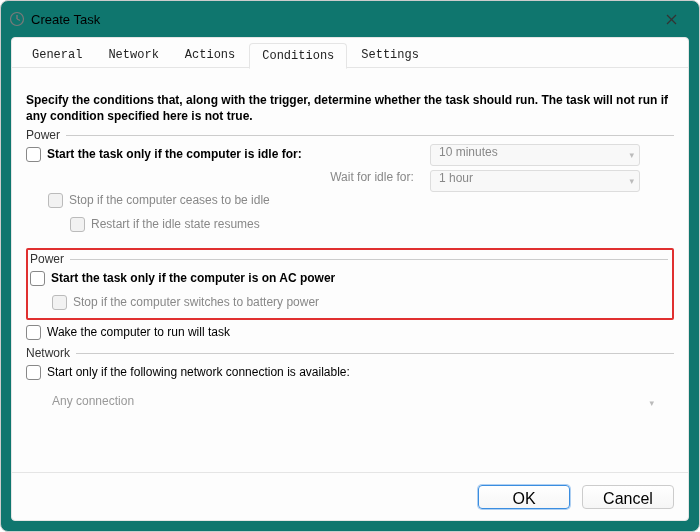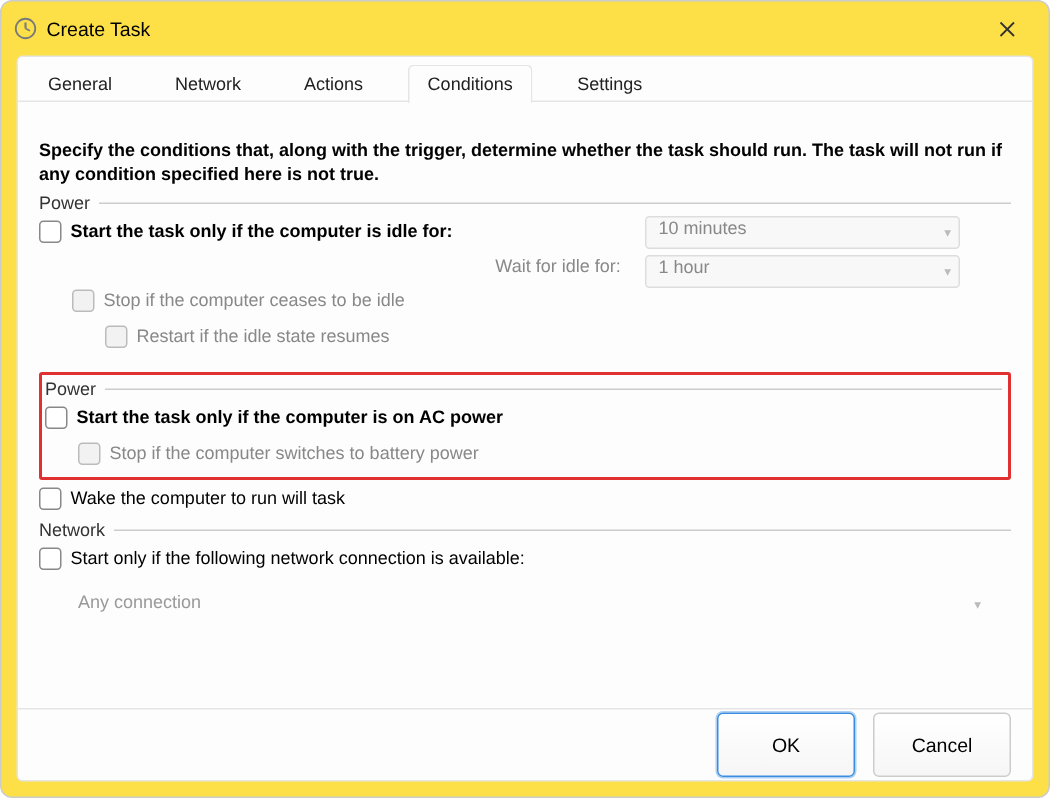--- a/index.html
+++ b/index.html
@@ -11,21 +11,21 @@
     color: #000;
     width: 700px;
     height: 532px;
     overflow: hidden;
   }
   .window {
     width: 700px;
     height: 532px;
     border: 1px solid #ccc;
     border-radius: 8px;
-    background: #fde047;
+    background: #0f766e;
     display: flex;
     flex-direction: column;
   }
   .titlebar {
     height: 36px;
     display: flex;
     align-items: center;
     padding: 0 8px;
   }
   .titlebar .icon {
@@ -45,25 +45,26 @@
     margin: 0 10px 10px 10px;
     border: 1px solid #e5e5e5;
     border-radius: 4px;
     background: #fdfdfd;
     display: flex;
     flex-direction: column;
     position: relative;
   }
   .tabs-row {
     display: flex;
-    align-items: center;
+    align-items: flex-start;
     padding: 4px 8px 0 8px;
-    gap: 18px;
+    gap: 2px;
     border-bottom: 1px solid #e5e5e5;
     height: 30px;
+    font-family: Liberation Mono, monospace;
   }
   .tab {
     padding: 5px 12px 5px 12px;
     font-size: 12px;
     color: #222;
     cursor: default;
     position: relative;
     top: 1px;
   }
   .tab.active {
@@ -159,27 +160,27 @@
   .button-bar {
     height: 48px;
     border-top: 1px solid #e5e5e5;
     display: flex;
     justify-content: flex-end;
     align-items: center;
     gap: 12px;
     padding: 0 14px;
   }
   .btn {
-    height: 43px;
+    height: 24px;
     min-width: 92px;
     border: 1px solid #ccc;
     border-radius: 4px;
     background: linear-gradient(#fff,#f6f6f6);
-    font-size: 13px;
-    display:flex; align-items:center; justify-content:center;
+    font-size: 16px;
+    display:flex; align-items:flex-end; justify-content:center;
     padding: 0 16px;
   }
   .btn.primary { border-color: #3a8de0; box-shadow: 0 0 0 1px #3a8de066; }
   .any-conn {
     height: 26px;
     border: 0;
     background: transparent;
     color: #999;
     font-size: 12px;
     padding: 4px 8px;

